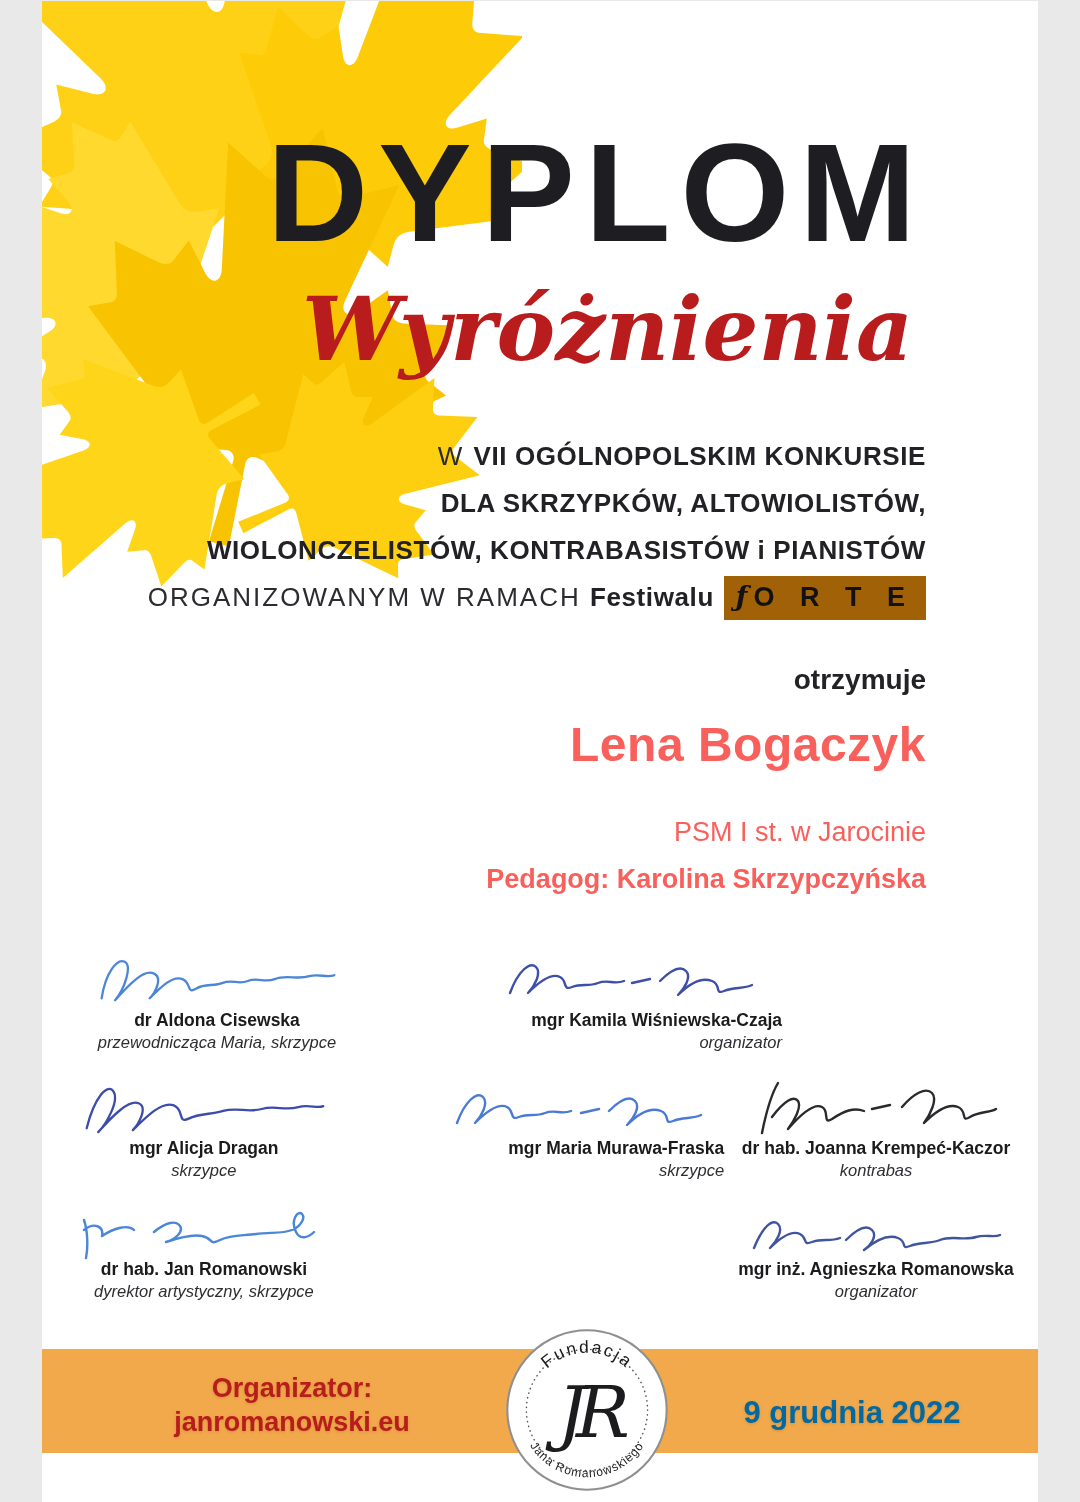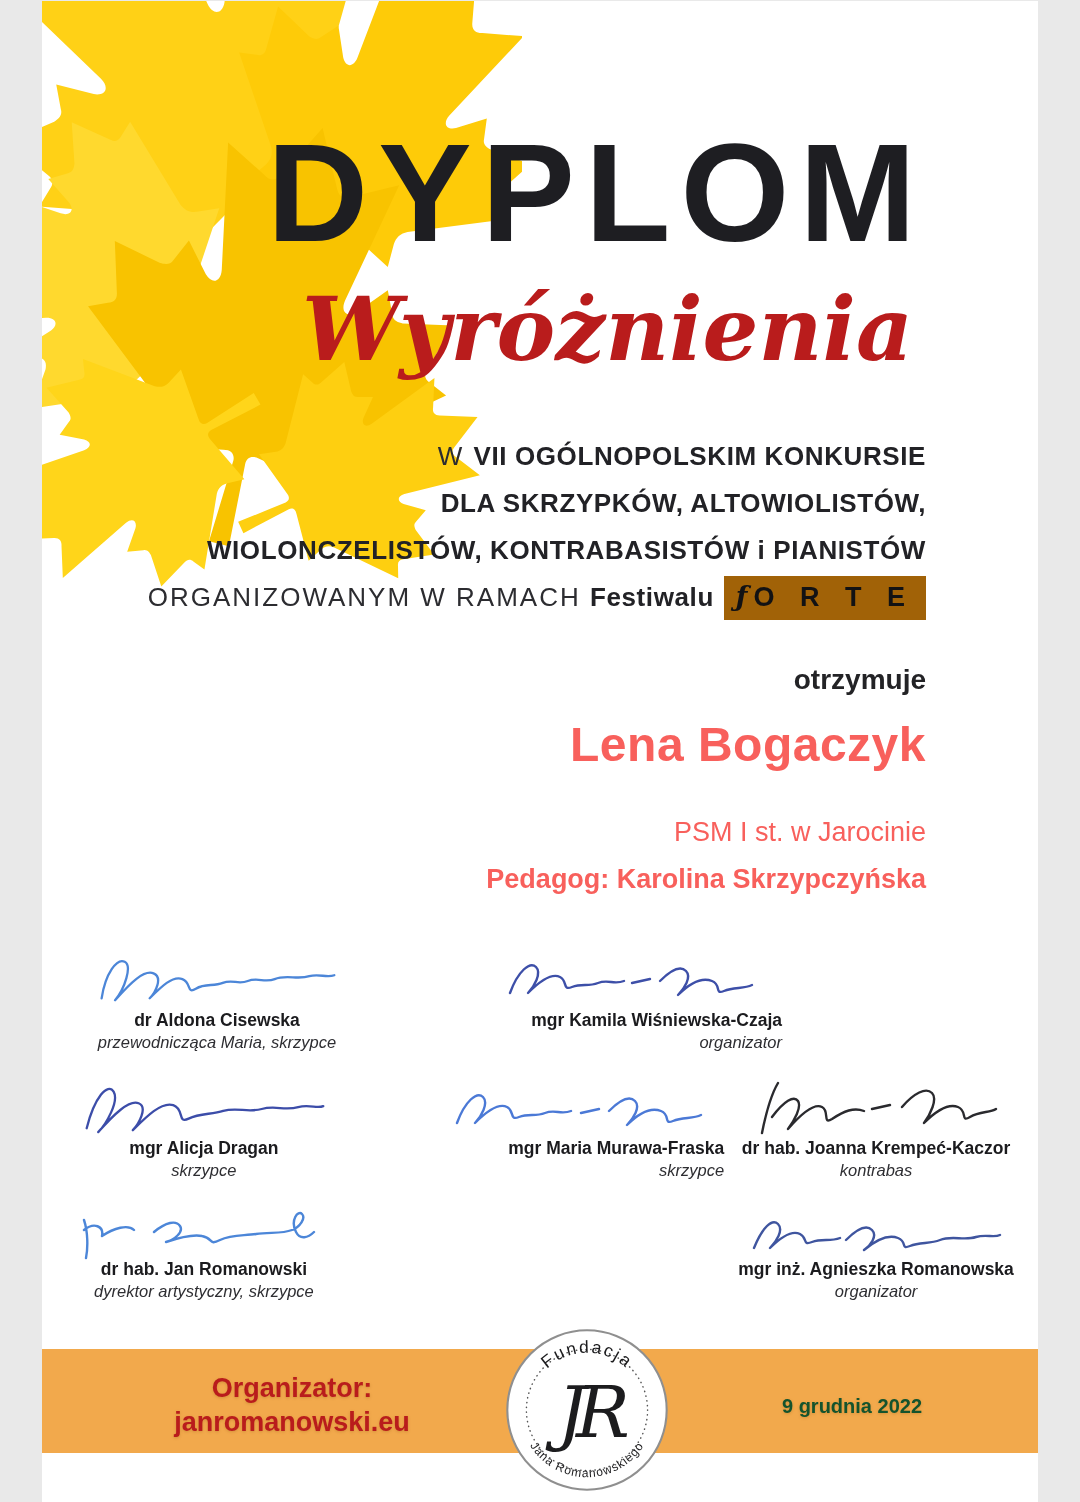--- a/index.html
+++ b/index.html
@@ -51,21 +51,21 @@
   .sig-role { font-size:16.5px; font-style:italic; color:#2e2e32; line-height:1.3; white-space:nowrap; }
   
   .footer-bar { position:absolute; left:0; top:1348px; width:1080px; height:104px; background:#f2a94c; }
   .footer-org {
     position:absolute; left:30px; top:1370px; width:440px; text-align:center;
     color:#b91c1c; font-weight:700; font-size:27px; line-height:34px;
     text-shadow:0 1px 3px rgba(120,70,0,.25);
   }
   .footer-date {
     position:absolute; left:620px; top:1394px; width:380px; text-align:center;
-    color:#14532d; font-weight:700; font-size:20px;
+    color:#0369a1; font-weight:700; font-size:31px;
     text-shadow:0 1px 3px rgba(120,70,0,.25);
   }
   .seal { position:absolute; left:462px; top:1326px; width:166px; height:166px; }
   .seal text { fill:#1c1c1e; font-family:"Liberation Sans", sans-serif; }
   .seal .mono { font-family:"DejaVu Serif", serif; font-style:italic; }
 </style>
 </head>
 <body>
 
 <div class="page">

